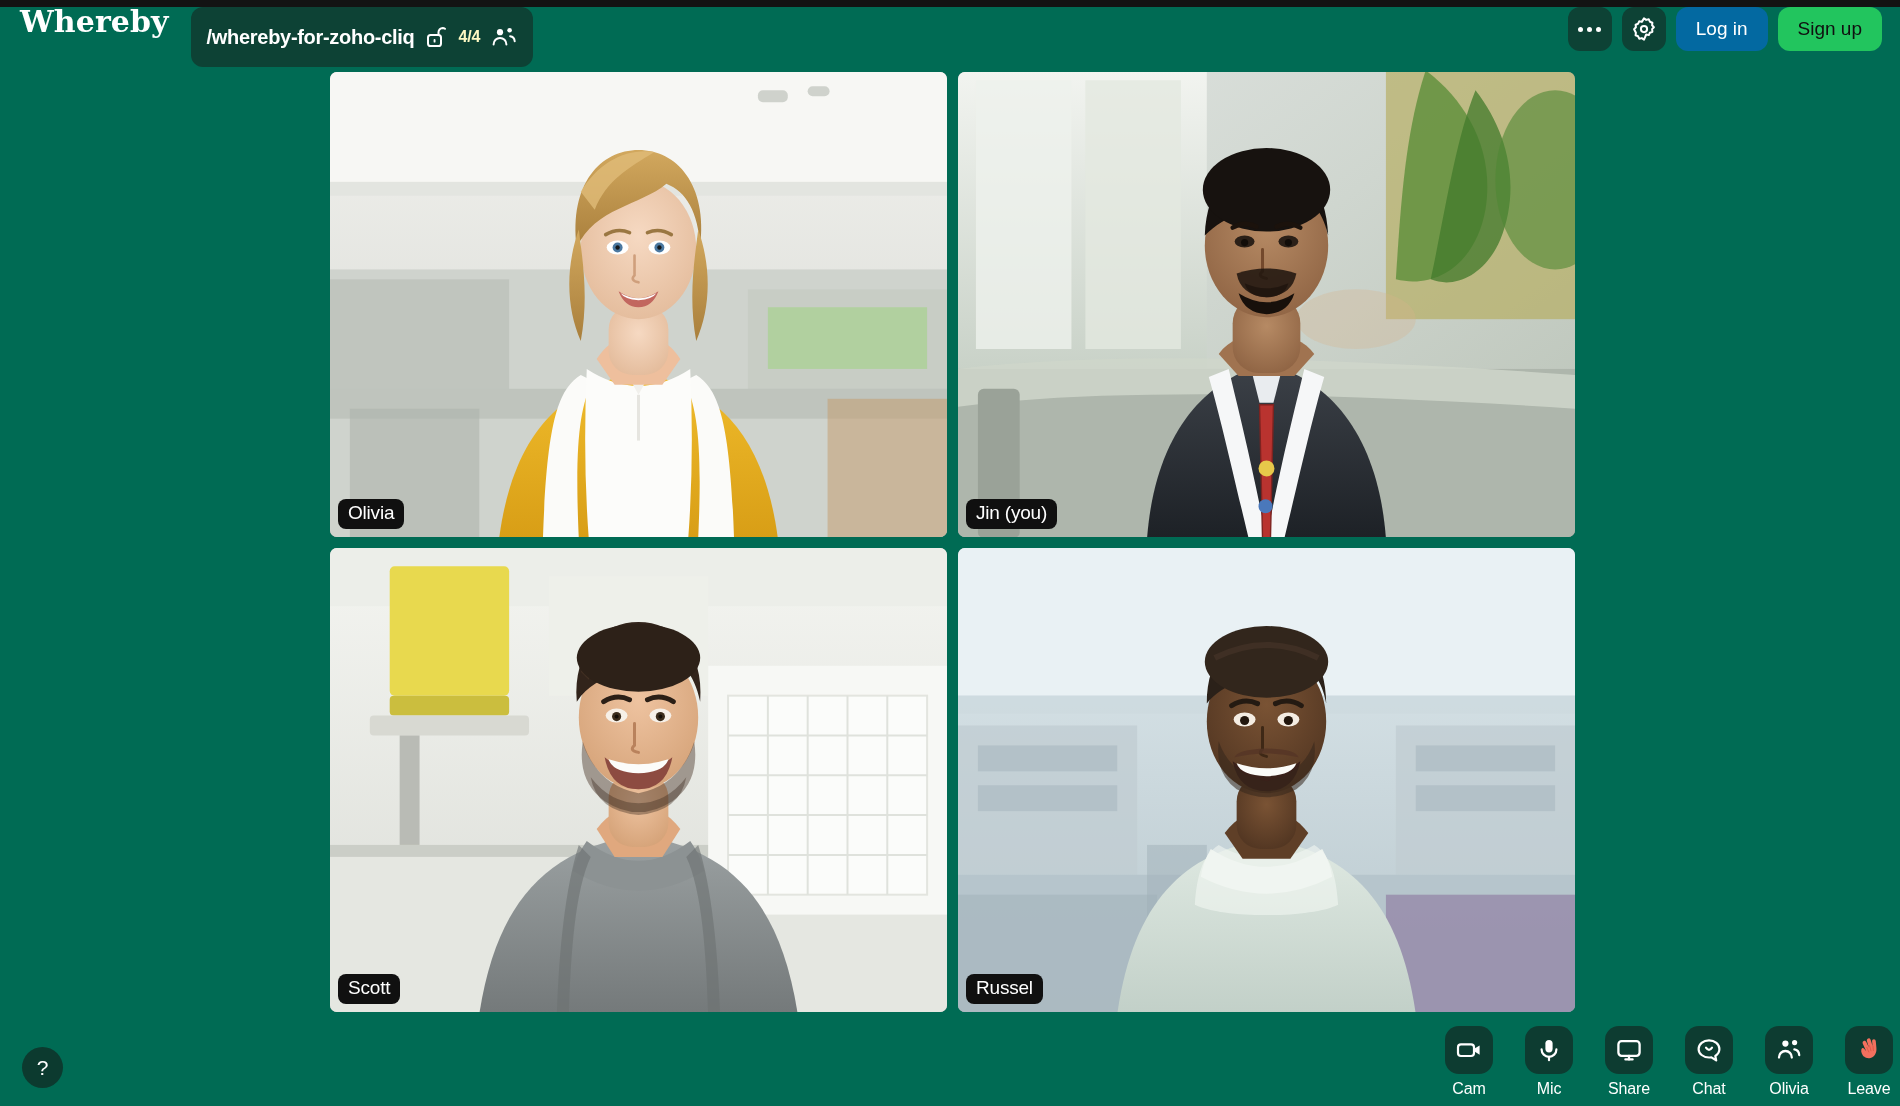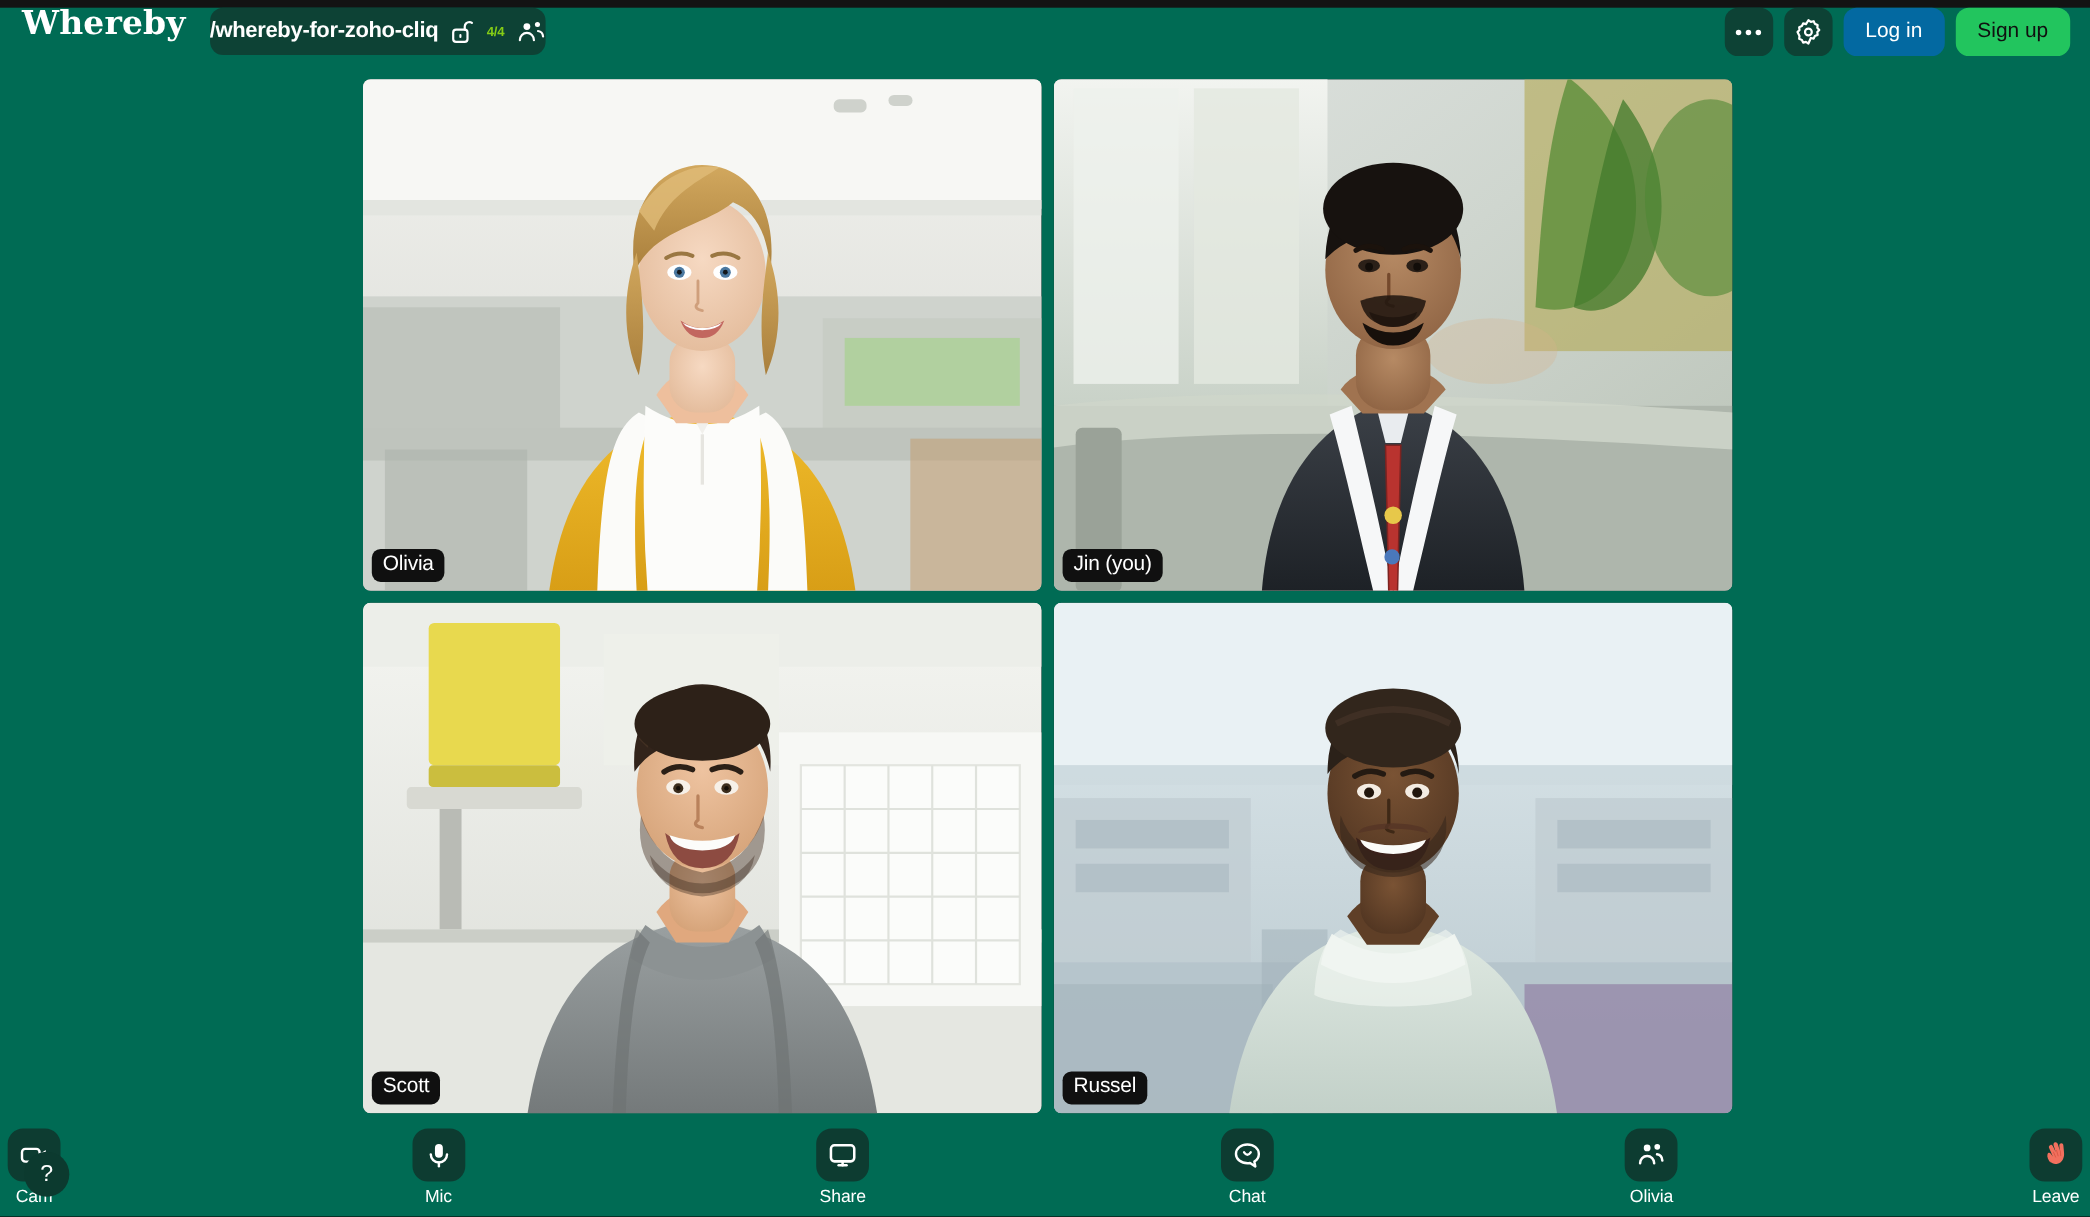--- a/index.html
+++ b/index.html
@@ -50,35 +50,35 @@
     margin-right: 22px;
     white-space: nowrap;
   }
 
   .room-pill {
     display: flex;
     align-items: center;
     gap: 11px;
     background: #0d4235;
     border-radius: 12px;
-    height: 43px;
-    padding: 0 0;
+    height: 60px;
+    padding: 0 16px;
   }
 
   .room-name {
     color: #ffffff;
     font-size: 20px;
     font-weight: 700;
     letter-spacing: -0.3px;
     white-space: nowrap;
   }
 
   .room-count {
-    color: #84cc16;
-    font-size: 12px;
+    color: #fef9c3;
+    font-size: 16px;
     font-weight: 700;
     letter-spacing: -0.2px;
   }
 
   .topbar-spacer { flex: 1; }
 
   .topbar-right {
     display: flex;
     align-items: center;
     gap: 10px;
@@ -174,21 +174,21 @@
   }
 
   
   .toolbar {
     position: absolute;
     left: 0;
     bottom: 8px;
     width: 1900px;
     display: flex;
     align-items: flex-start;
-    justify-content: space-between;
+    justify-content: flex-end;
     gap: 18px;
   }
 
   .tool {
     display: flex;
     flex-direction: column;
     align-items: center;
     gap: 6px;
     cursor: pointer;
     width: 62px;

